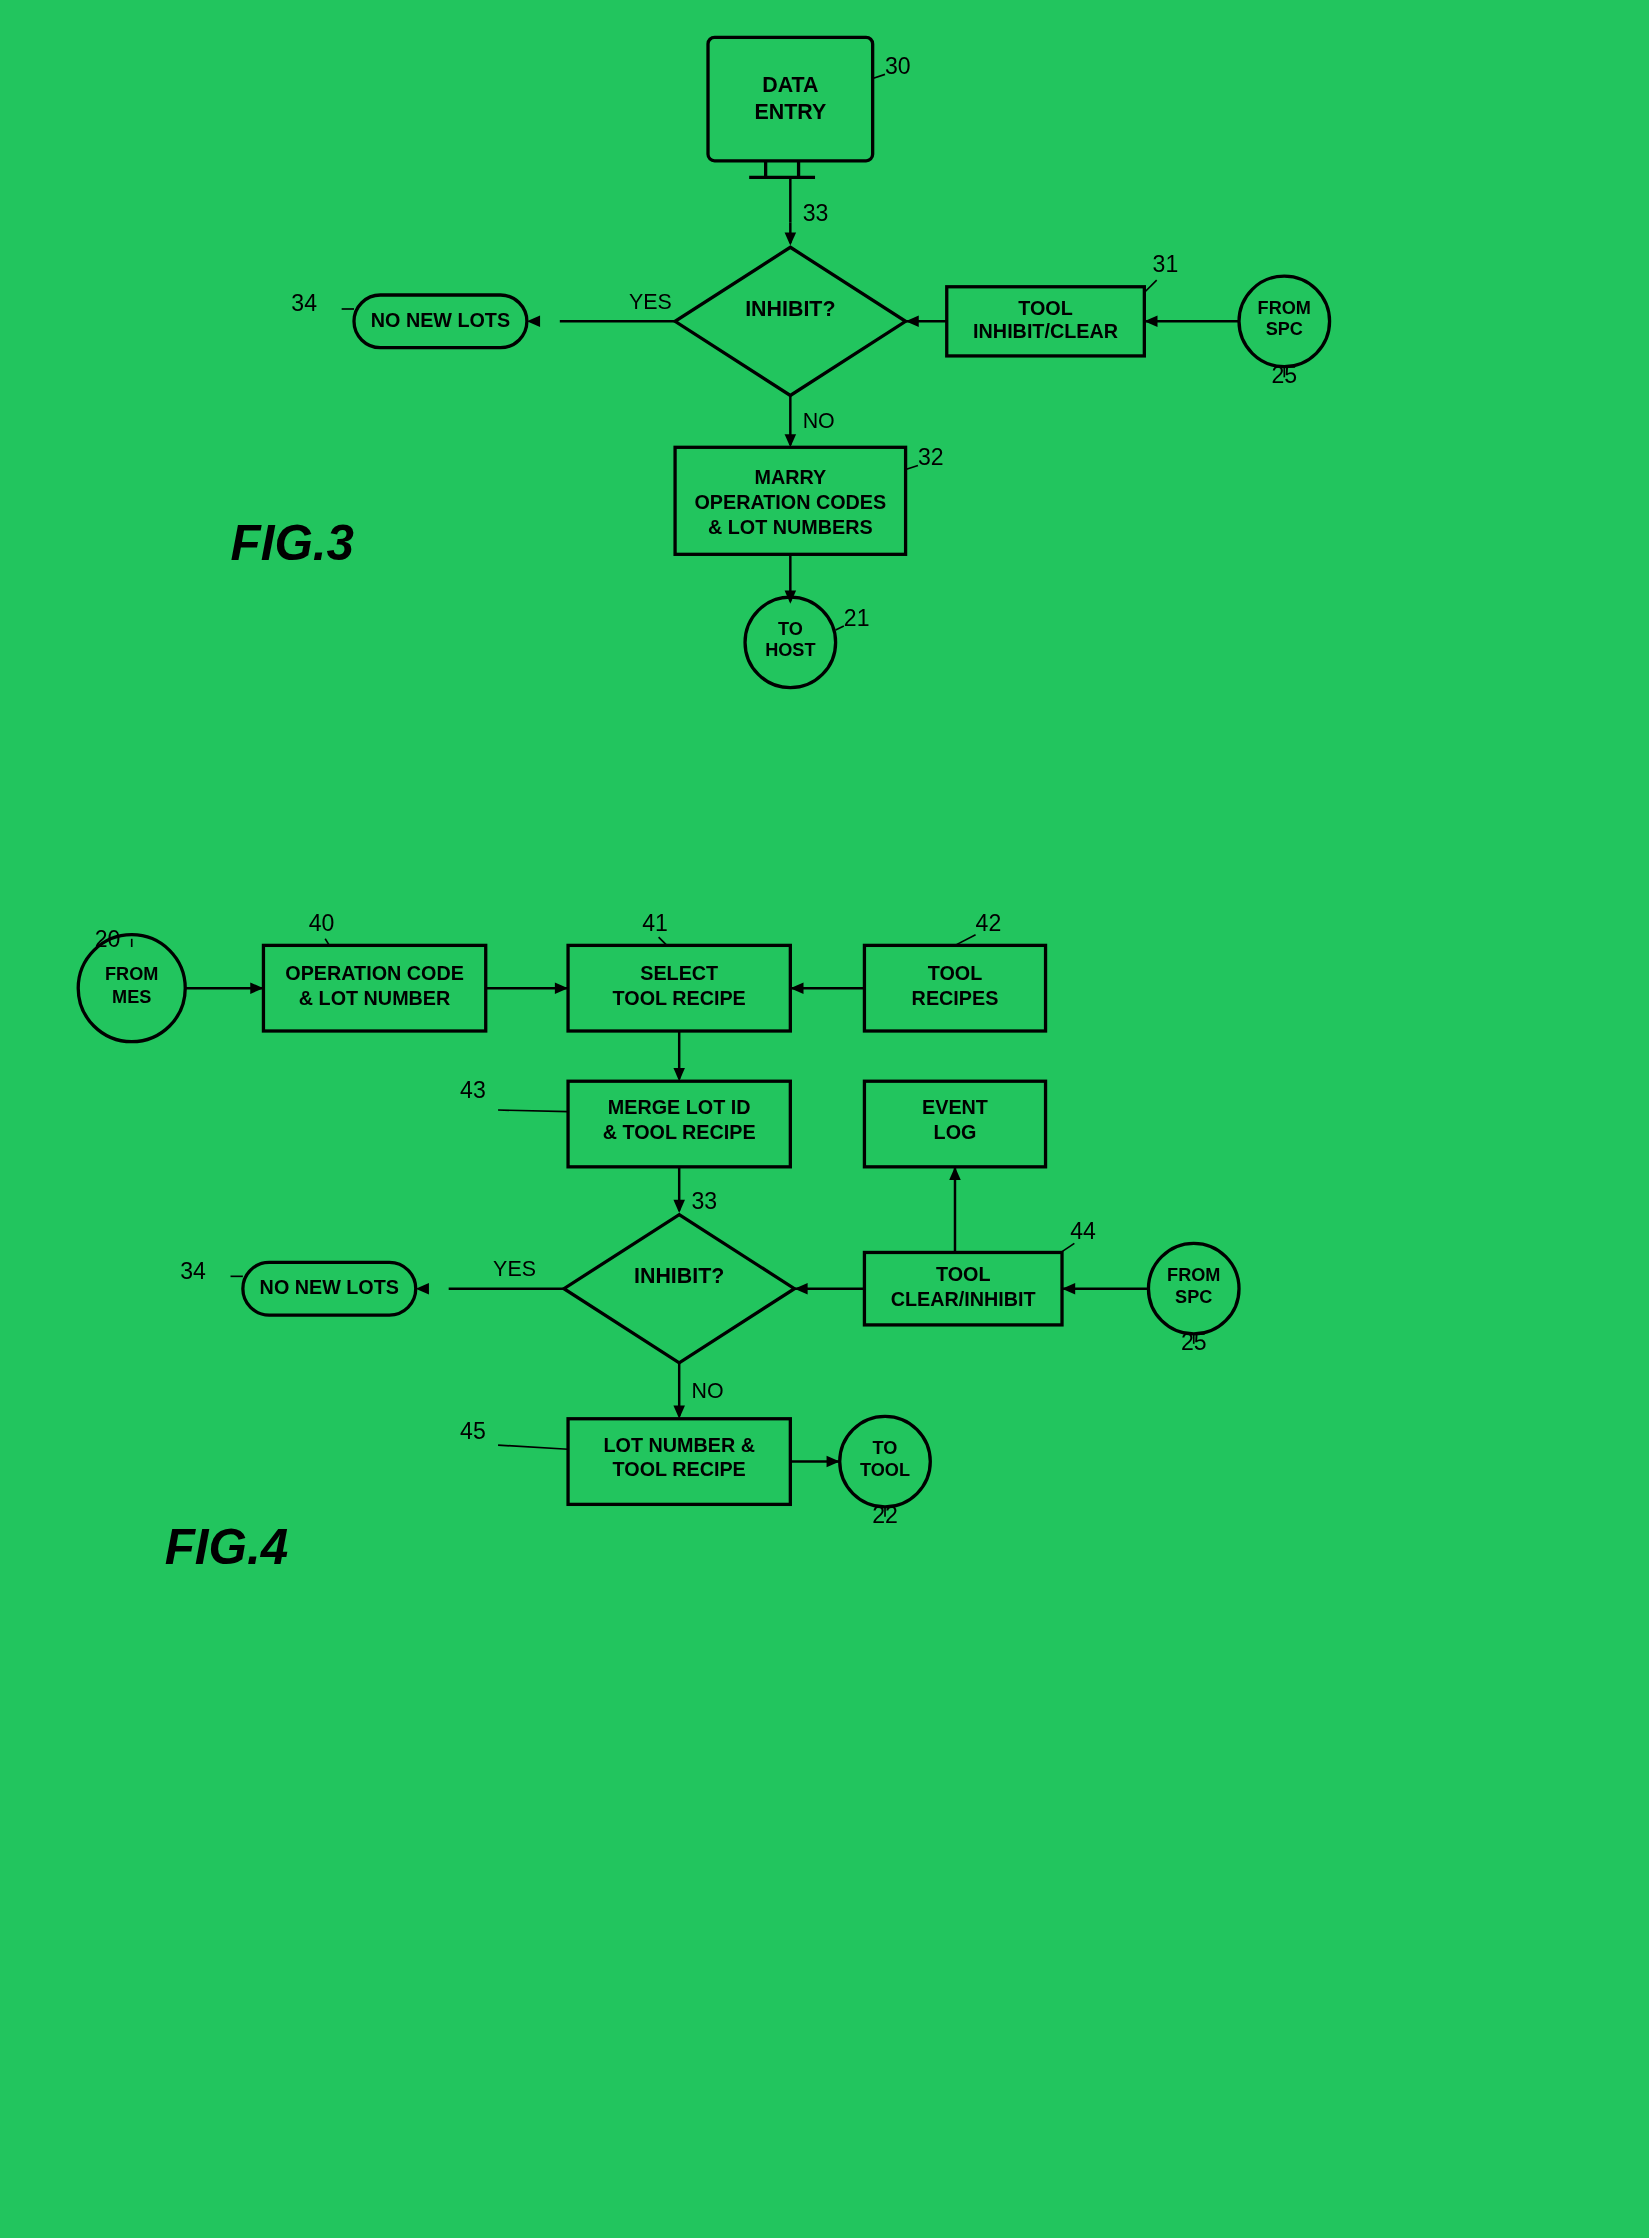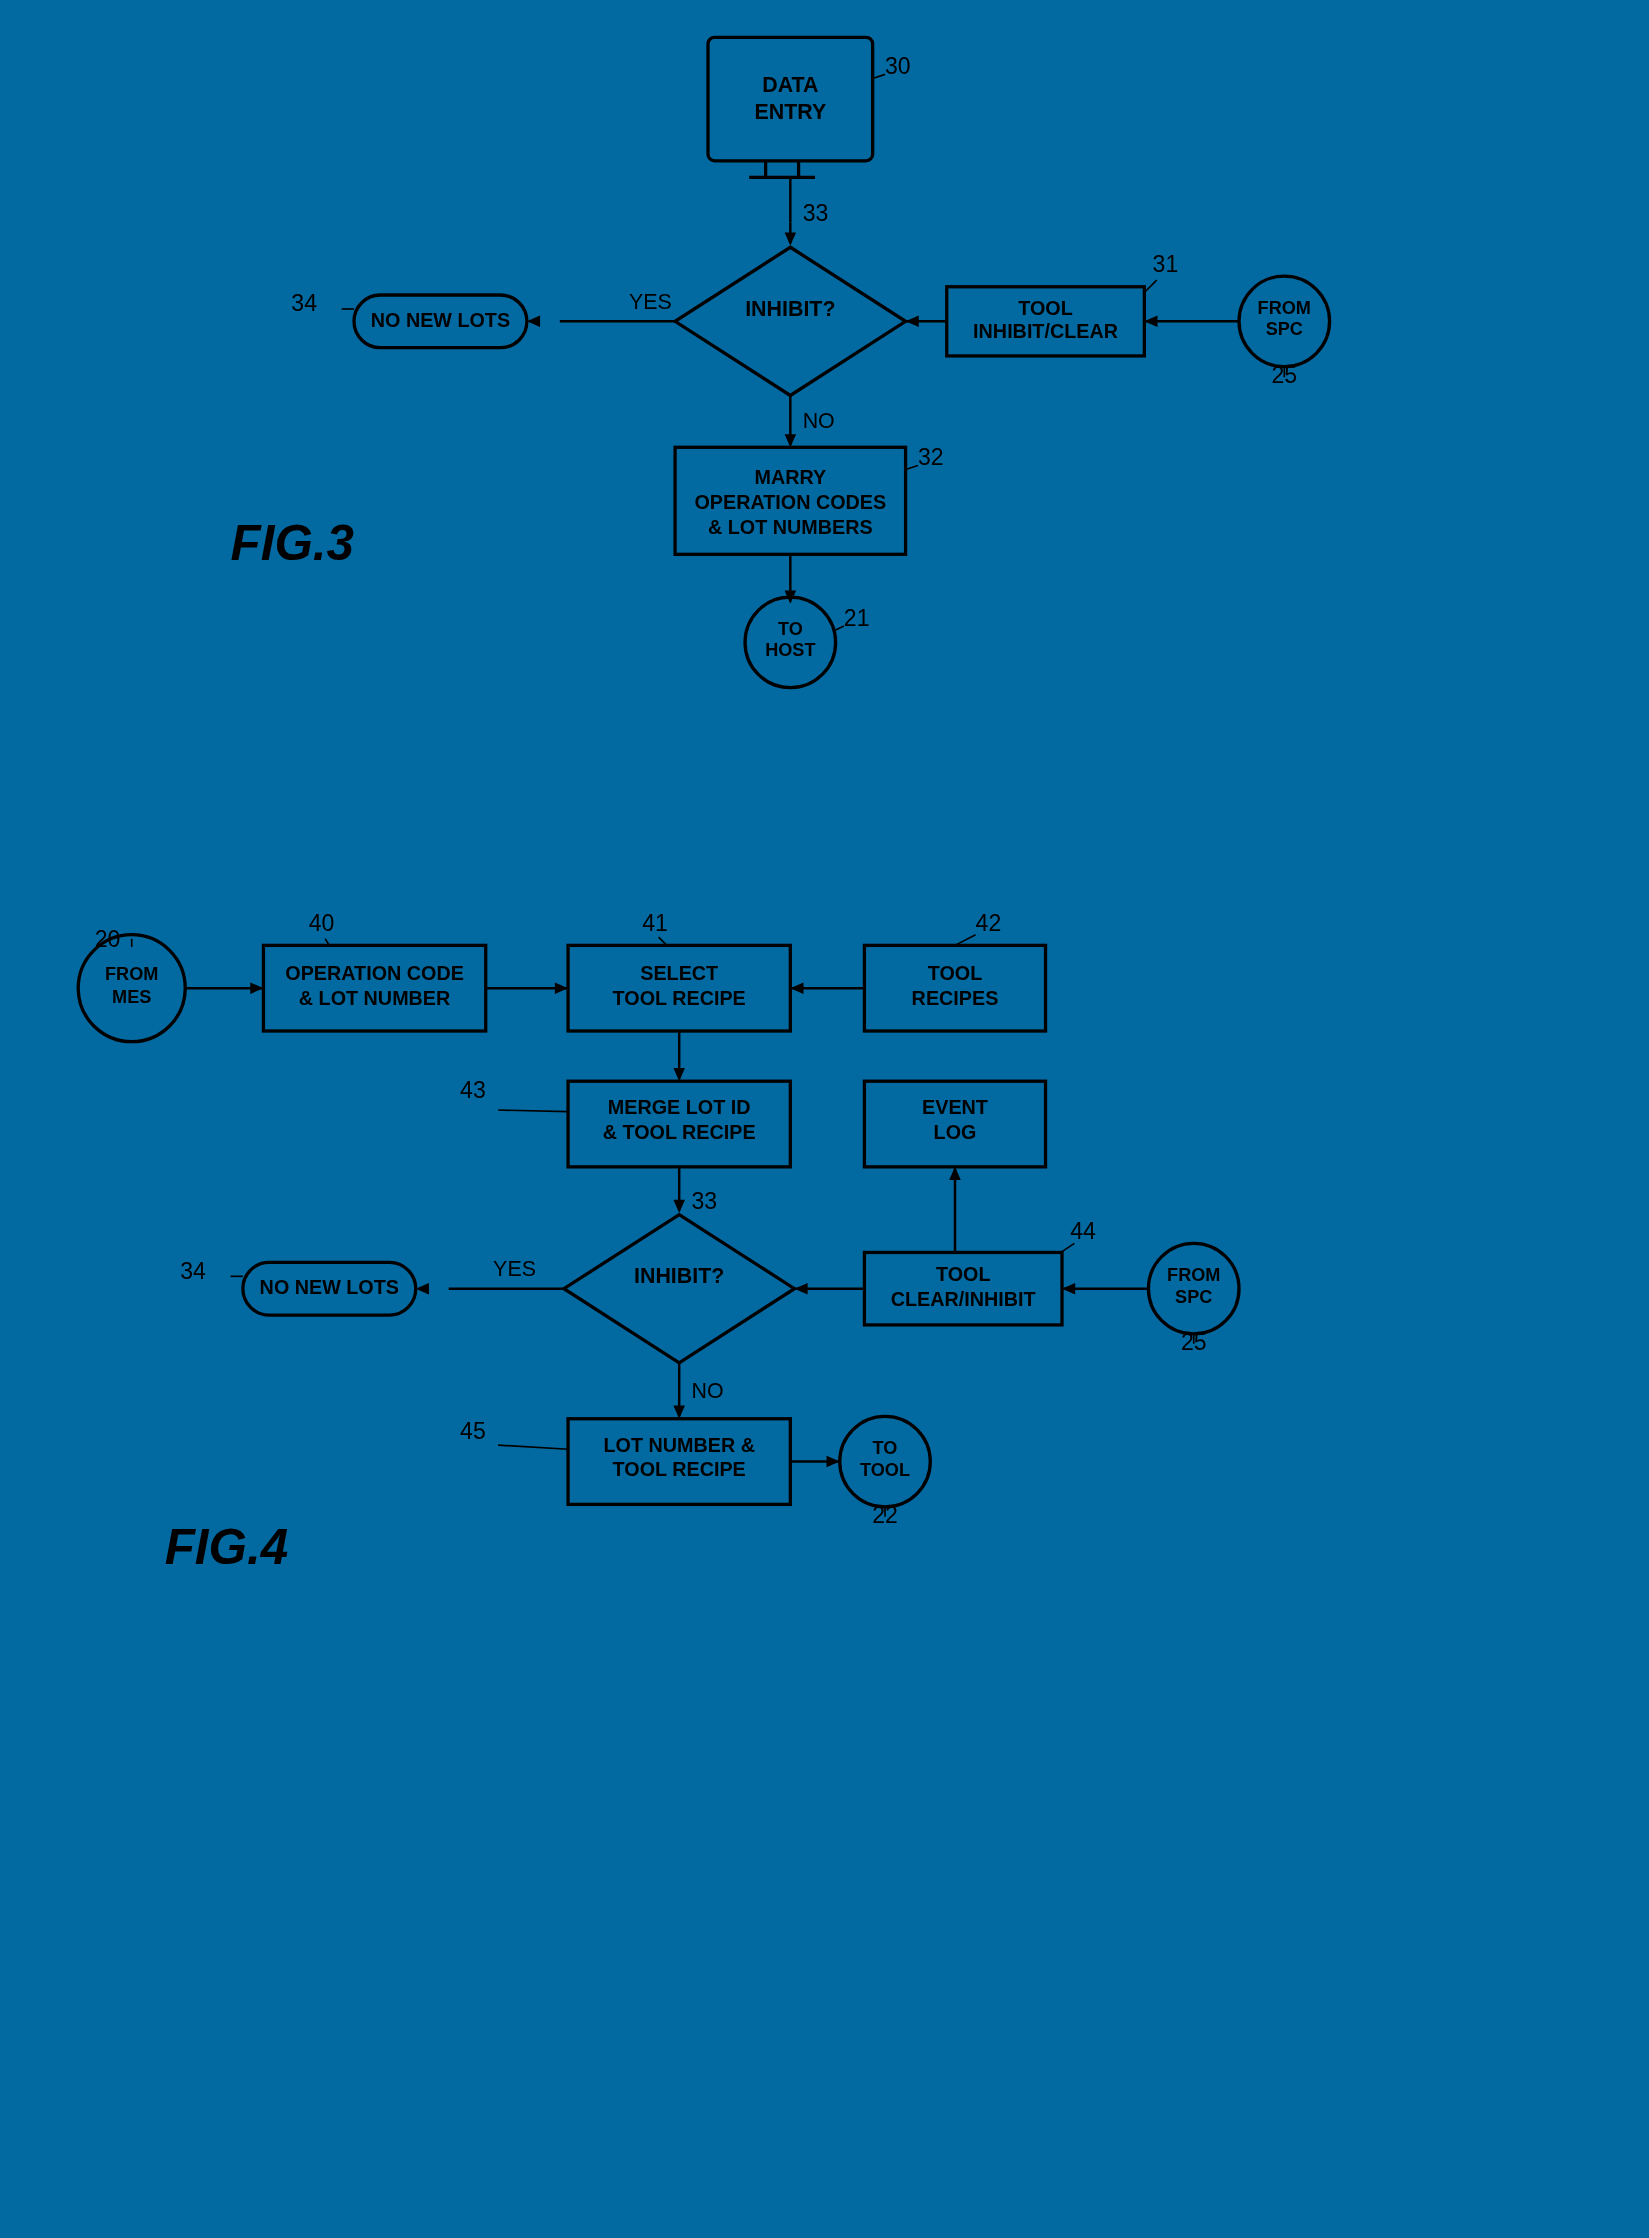--- a/index.html
+++ b/index.html
@@ -7,21 +7,21 @@
       background: #fff;
       font-family: Arial, sans-serif;
       width: 1649px;
       min-height: 2239px;
       position: relative;
       overflow: hidden;
     }
     .page {
       width: 1649px;
       min-height: 2239px;
-      background: #0369a1;
+      background: #22c55e;
       position: relative;
     }
     
     .diagram-svg {
       position: absolute;
       top: 0; left: 0;
       width: 100%;
       height: 100%;
     }
     text {

